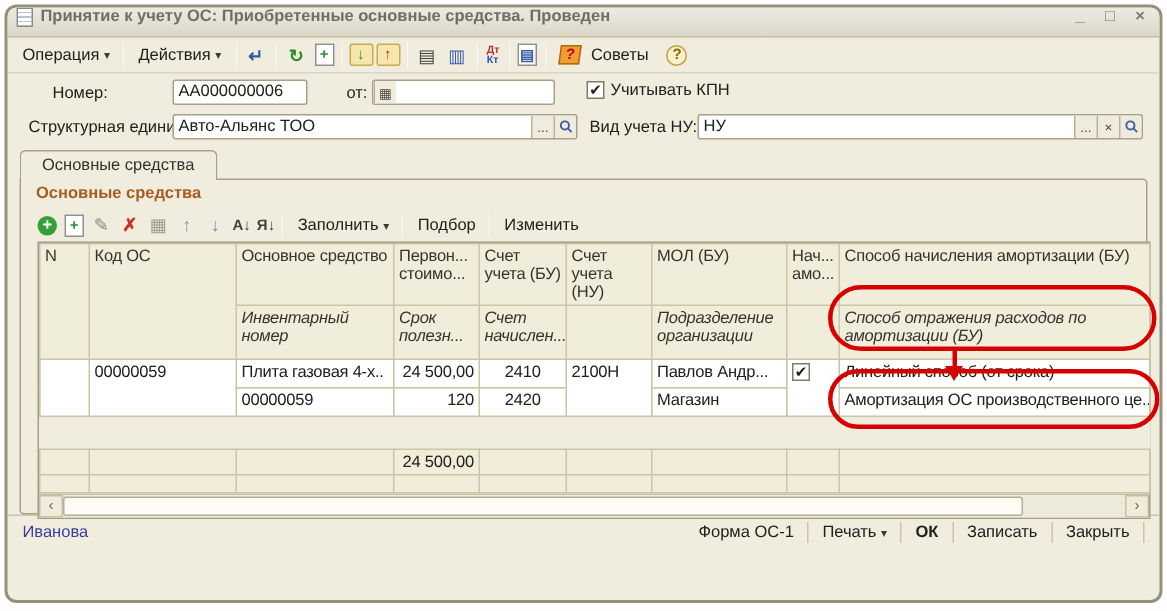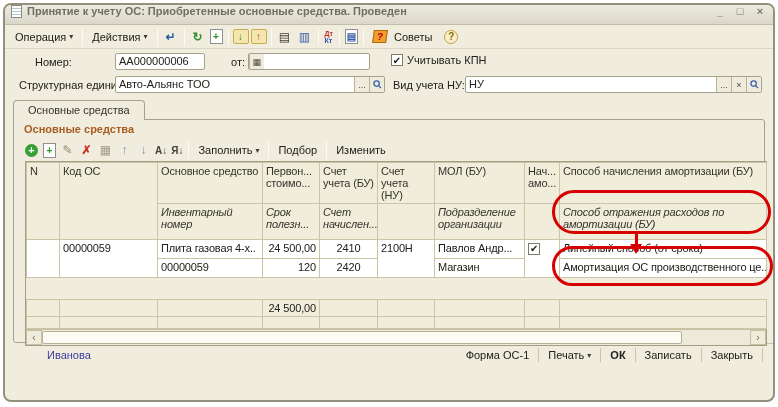--- a/index.html
+++ b/index.html
@@ -84,21 +84,21 @@
   .sc-thumb { width:640px; background:#FCFBF4; border:1px solid #B5B098; margin:1px 0; border-radius:2px; }
   .sc-track { flex:1; }
   
   .ann { position:absolute; border:3px solid #D60000; border-radius:22px; pointer-events:none; z-index:5; }
   .ann-stem { position:absolute; width:3px; background:#D60000; pointer-events:none; z-index:6; }
   .ann-head { position:absolute; width:0; height:0; border-left:6px solid transparent;
     border-right:6px solid transparent; border-top:10px solid #D60000; pointer-events:none; z-index:6; }
   
   .commentrow { position:relative; height:28px; font-size:11px; color:#21201B; }
   .footer { display:flex; align-items:center; height:23px; border-top:1px solid #C9C4AA;
-    padding:0 10px; font-size:11px;margin-left:32px; }
+    padding:0 10px; font-size:11px; }
   .user { color:#3B3B9E; }
   .fspacer { flex:1; }
   .f-btn { display:inline-flex; align-items:center; gap:3px; padding:1px 9px; color:#21201B;
     border-right:1px solid #C9C4AA; }
   .f-btn:first-of-type { border-left:1px solid #C9C4AA; }
   .f-btn.ok { font-weight:bold; }
 </style>
 </head>
 <body>
 

